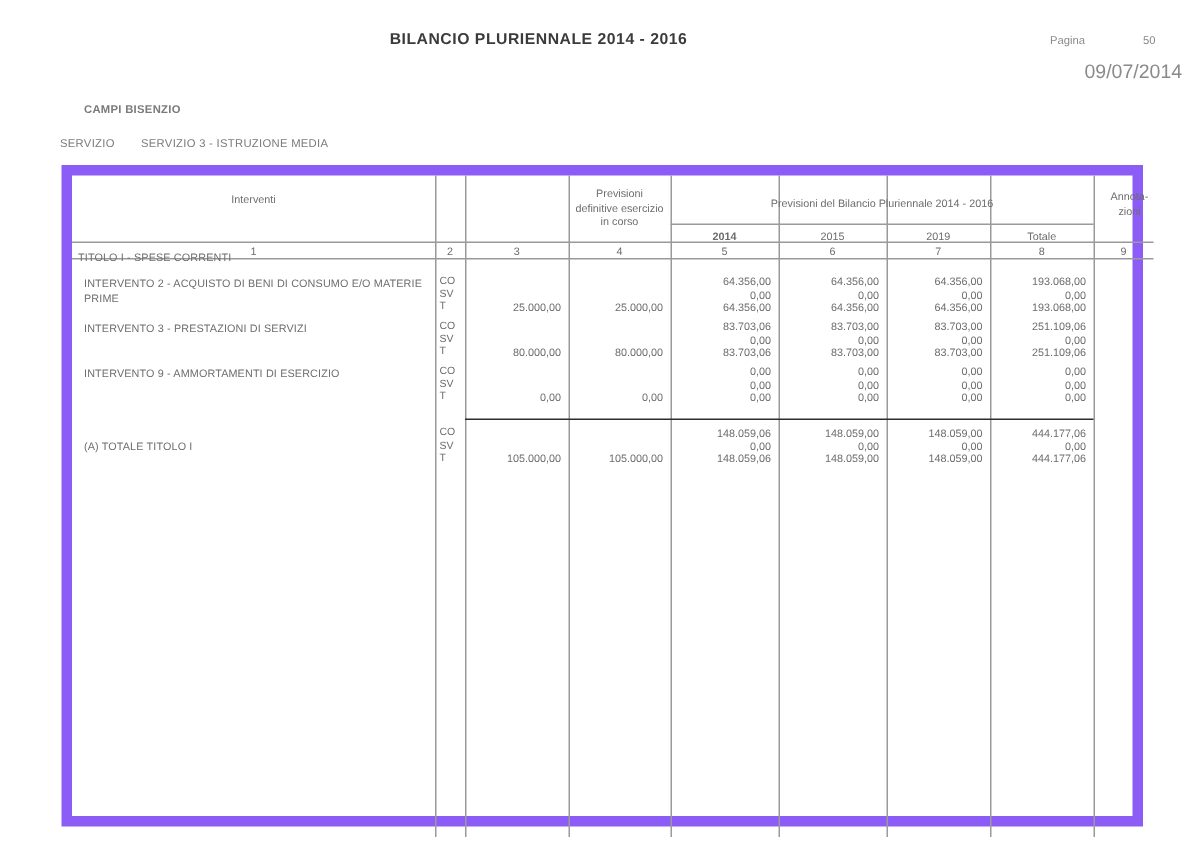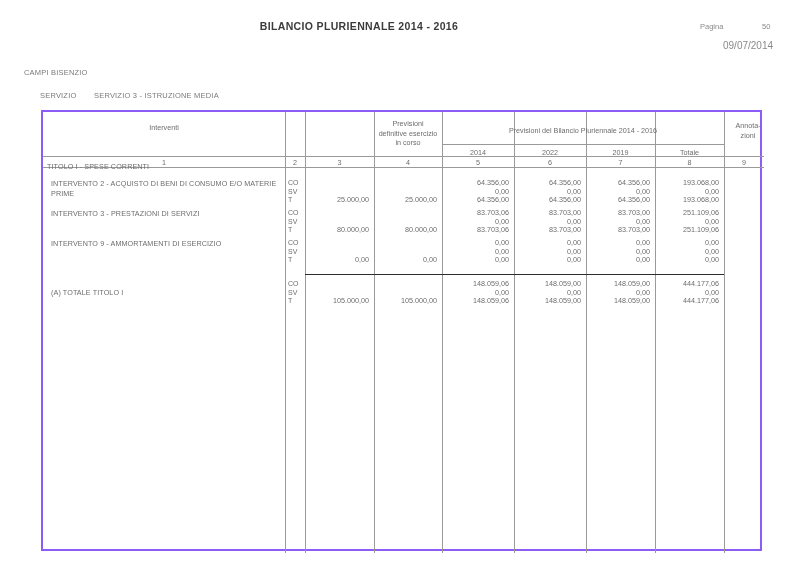--- a/index.html
+++ b/index.html
@@ -40,31 +40,32 @@
     left: 762px;
     top: 22px;
     font-size: 7.5px;
     color: #8a8a8a;
     text-align: right;
   }
   #print-date {
     position: absolute;
     left: 723px;
     top: 40px;
-    font-size: 10px;
+    font-size: 13px;
     color: #8a8a8a;
   }
 
   #entity-name {
     position: absolute;
-    left: 24px;
+    left: 56px;
     top: 68px;
     font-size: 7.5px;
     letter-spacing: .2px;
     color: #7a7a7a;
+    font-weight: bold;
   }
   #service-label {
     position: absolute;
     left: 40px;
     top: 91px;
     font-size: 7.5px;
     letter-spacing: .2px;
     color: #7a7a7a;
   }
   #service-value {
@@ -76,21 +77,21 @@
     color: #7a7a7a;
   }
 
   
   #table-frame {
     position: absolute;
     left: 41px;
     top: 110px;
     width: 721px;
     height: 441px;
-    border: 2px solid #8b5cf6;
+    border: 7px solid #8b5cf6;
     box-sizing: border-box;
   }
 
   .vline {
     position: absolute;
     top: 0;
     width: 1px;
     background: #9a9a9a;
   }
   .hline {
@@ -173,22 +174,22 @@
   <div class="hline" style="top:55px; width:721px;"></div>
 
   <div class="hcell" style="left:0; top:11px; width:242px;">Interventi</div>
   <div class="hcell" style="left:331px; top:7px; width:68px; white-space:pre-line;">Previsioni
 definitive esercizio
 in corso</div>
   <div class="hcell" style="left:399px; top:14px; width:282px;">Previsioni del Bilancio Pluriennale 2014 - 2016</div>
   <div class="hcell" style="left:681px; top:9px; width:40px; white-space:pre-line; text-align:center; padding-left:4px;">Annota-
 zioni</div>
 
-  <div class="hcell" style="left:399px; top:36px; width:72px;">2014</div>
-  <div class="hcell" style="left:471px; top:36px; width:72px;">2022</div>
+  <div class="hcell" style="left:399px; top:36px; width:72px;font-weight:bold;">2014</div>
+  <div class="hcell" style="left:471px; top:36px; width:72px;">2015</div>
   <div class="hcell" style="left:543px; top:36px; width:69px;">2019</div>
   <div class="hcell" style="left:612px; top:36px; width:69px;">Totale</div>
 
   <div class="numrow" style="left:0; top:46px; width:242px;">1</div>
   <div class="numrow" style="left:242px; top:46px; width:20px;">2</div>
   <div class="numrow" style="left:262px; top:46px; width:69px;">3</div>
   <div class="numrow" style="left:331px; top:46px; width:68px;">4</div>
   <div class="numrow" style="left:399px; top:46px; width:72px;">5</div>
   <div class="numrow" style="left:471px; top:46px; width:72px;">6</div>
   <div class="numrow" style="left:543px; top:46px; width:69px;">7</div>

